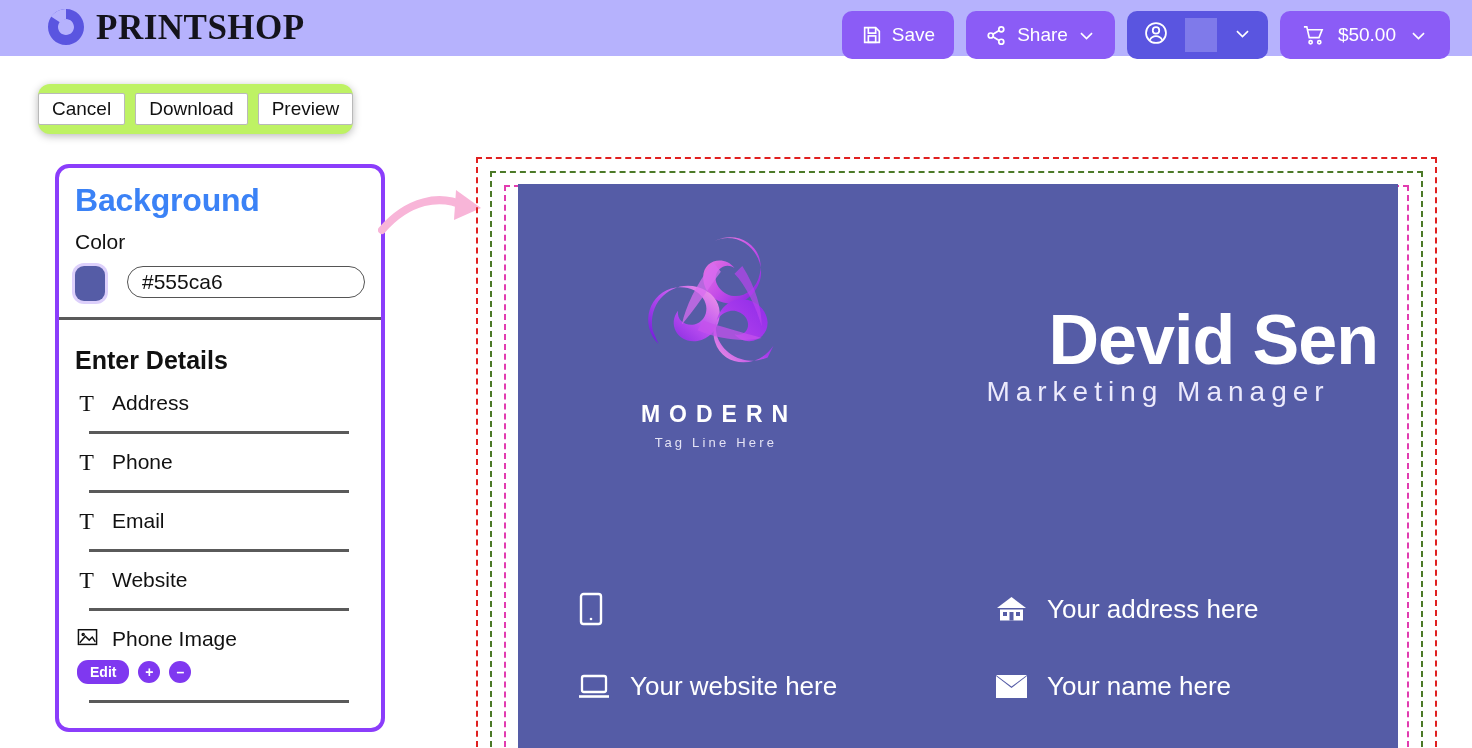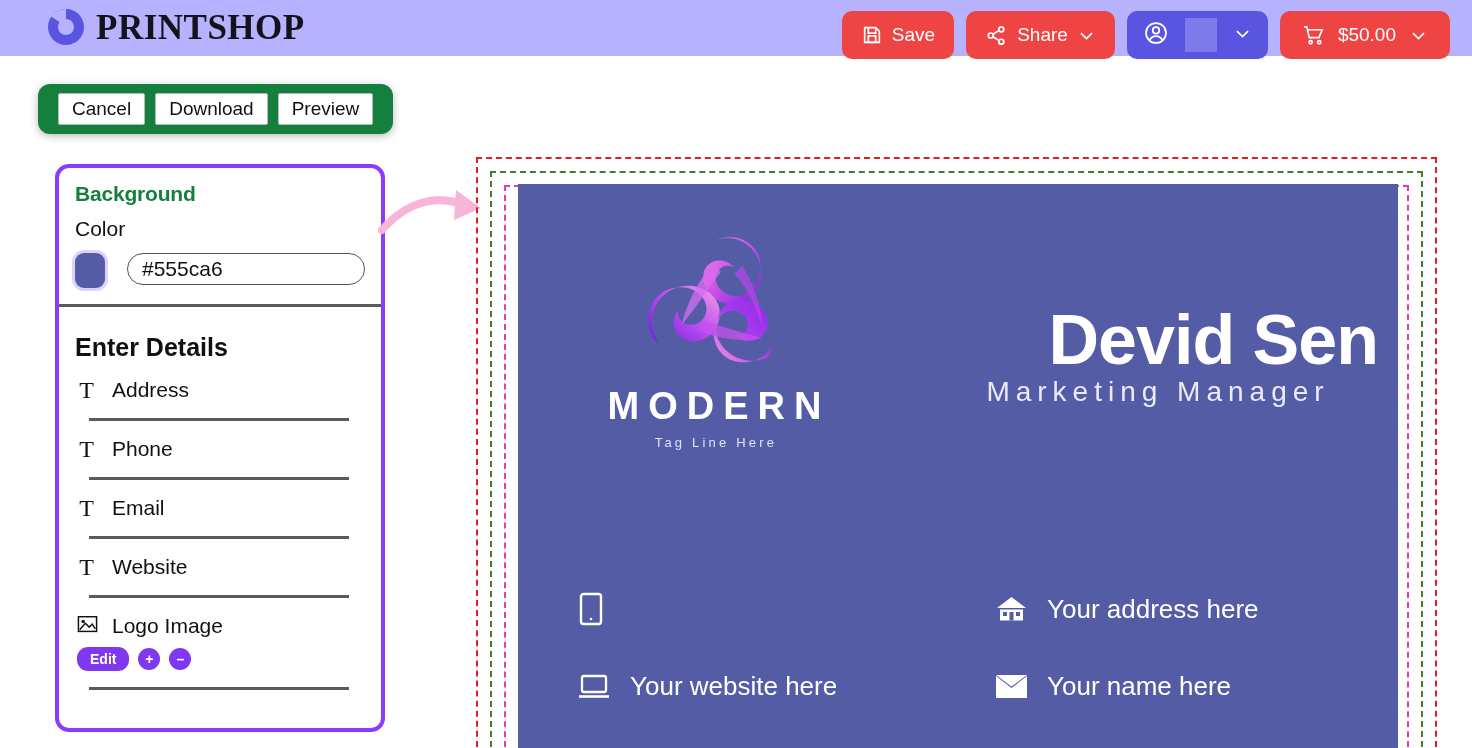--- a/index.html
+++ b/index.html
@@ -22,58 +22,58 @@
   .brand-name {
     font-family:"Liberation Serif", serif;
     font-size:35px; font-weight:700; color:#14131c;
     letter-spacing:0.5px;
   }
   .header-actions {
     position:absolute; right:22px; top:11px;
     display:flex; align-items:center; gap:12px;
   }
   .hbtn {
-    background:#ef4444; color:#fff; border:none; border-radius:10px;
+    background:#8b5cf6; color:#fff; border:none; border-radius:10px;
     height:48px; display:flex; align-items:center; gap:9px;
     padding:0 19px; font-size:19px; cursor:pointer;
     font-family:"Liberation Sans", sans-serif;
   }
   .hbtn svg { display:block; }
   .hgroup {
     background:#5a55e0; border-radius:10px; height:48px;
     display:flex; align-items:stretch; overflow:hidden;
   }
   .hgroup > div {
     display:flex; align-items:center; justify-content:center;
     padding:0 16px; cursor:pointer;
   }
   .hgroup-divider { width:1px; background:#7f7aea; margin:7px 0; }
 
   
   .toolbar {
     position:absolute; left:38px; top:84px;
-    background:#15803d; border-radius:12px;
+    background:#bef264; border-radius:12px;
     box-shadow:0 2px 8px rgba(0,0,0,0.28);
-    padding:9px 20px; display:flex; gap:10px;
+    padding:9px 0; display:flex; gap:10px;
   }
   .tbtn {
     background:#fff; border:1px solid #b9b9b9; border-radius:2px;
     font-size:19px; color:#111; padding:4px 13px; cursor:pointer;
     font-family:"Liberation Sans", sans-serif;
   }
 
   
   .panel {
     position:absolute; left:55px; top:164px; width:330px; height:568px;
     background:#fff; border:4px solid #8b3dfb; border-radius:14px;
     overflow:hidden;
   }
   .panel-inner { padding:14px 16px 0 16px; }
   .panel-h {
-    font-size:21px; font-weight:700; color:#15803d; letter-spacing:-0.2px;
+    font-size:32px; font-weight:700; color:#3b82f6; letter-spacing:-0.2px;
   }
   .panel-sub { font-size:21px; color:#111; margin-top:11px; }
   .color-row { display:flex; align-items:flex-start; gap:22px; margin-top:12px; }
   .swatch {
     width:35px; height:35px; border-radius:9px; background:#555ca6;
     box-shadow:0 0 0 3px #ddd0fb; cursor:pointer;
   }
   .color-input {
     width:238px; height:32px; border:1px solid #555; border-radius:16px;
     background:#fff; font-size:21px; color:#111; padding:0 14px;
@@ -115,22 +115,22 @@
 
   .card {
     position:absolute; left:518px; top:184px; width:880px; height:564px;
     background:#555ca6; overflow:hidden;
   }
   .card-logo {
     position:absolute; left:64px; top:43px; width:265px; text-align:center;
   }
   .logo-mark { width:156px; height:152px; margin:0 auto; display:block; }
   .logo-word {
-    font-size:38px; font-weight:700; color:#fff; letter-spacing:9px;
-    margin-top:6px; padding-left:9px;
+    font-size:23px; font-weight:700; color:#fff; letter-spacing:9px;
+    margin-top:22px; padding-left:9px;
   }
   .logo-tag {
     font-size:13px; color:#e4e3f5; letter-spacing:3.2px; margin-top:7px;
     padding-left:3px;
   }
   .card-name {
     position:absolute; left:420px; top:88px; width:440px; text-align:right;
     font-size:70px; font-weight:700; color:#fff; letter-spacing:-1px;
     line-height:1;
     margin-top:33px;
@@ -280,21 +280,21 @@
       <div class="rule rule-inset"></div>
 
       <div class="field">
         <span class="ticon">
           <svg width="21" height="19" viewBox="0 0 24 22" fill="none" stroke="#111" stroke-width="1.7">
             <rect x="1.5" y="2" width="21" height="17"></rect>
             <circle cx="7" cy="7.5" r="1.2"></circle>
             <polyline points="3,17 9.5,9.5 14,14 17.5,10.5 21,16"></polyline>
           </svg>
         </span>
-        <span class="field-label">Logo Image</span>
+        <span class="field-label">Phone Image</span>
       </div>
       <div class="logo-actions">
         <button class="pill">Edit</button>
         <button class="circ">+</button>
         <button class="circ">–</button>
       </div>
       <div class="rule rule-inset"></div>
     </div>
   </div>
 

